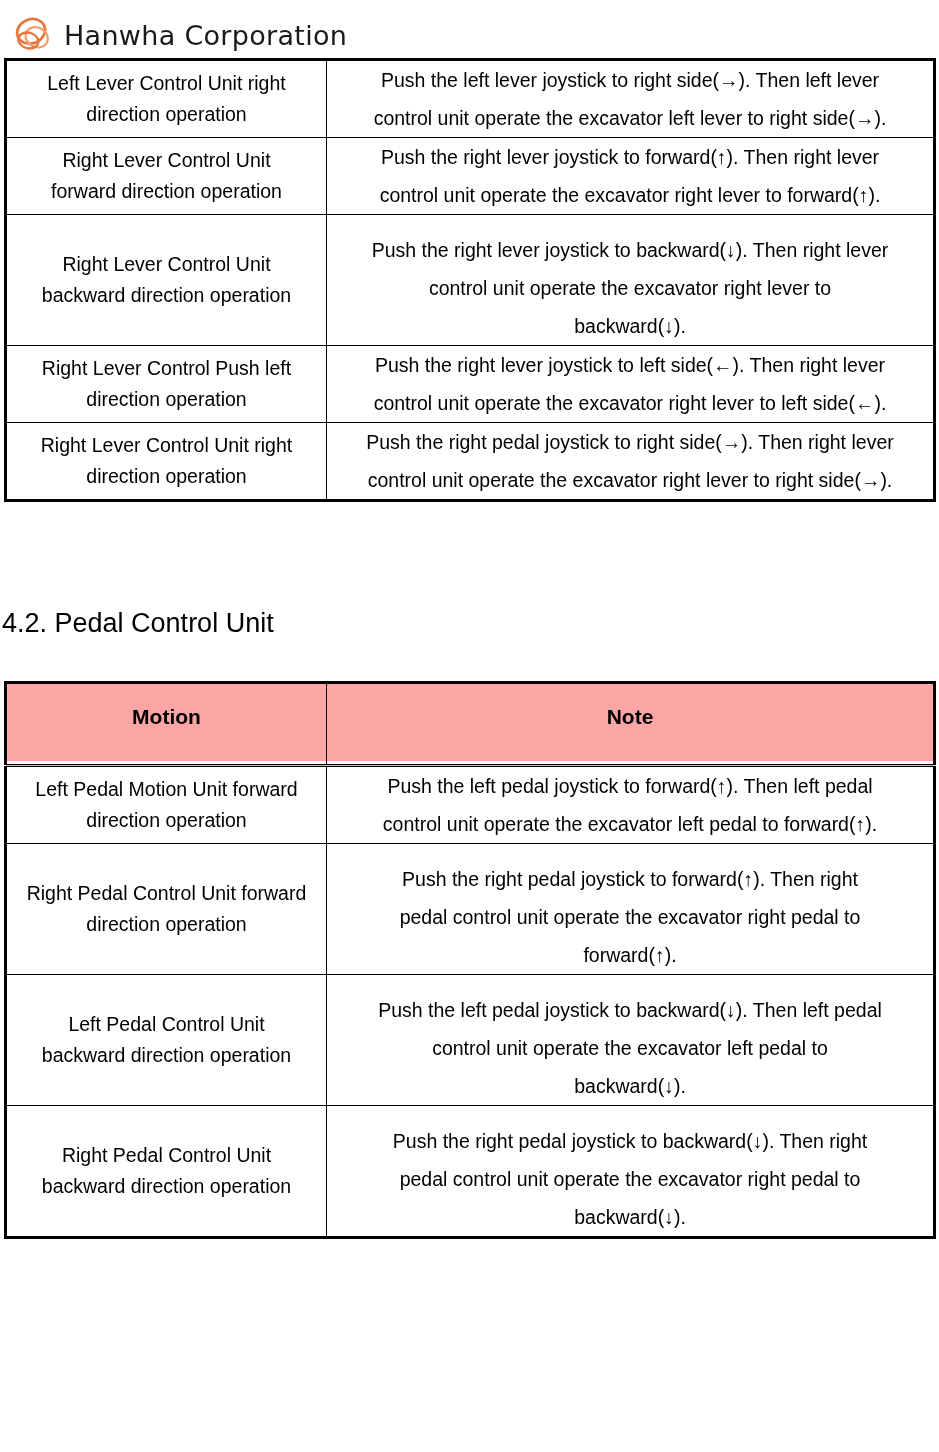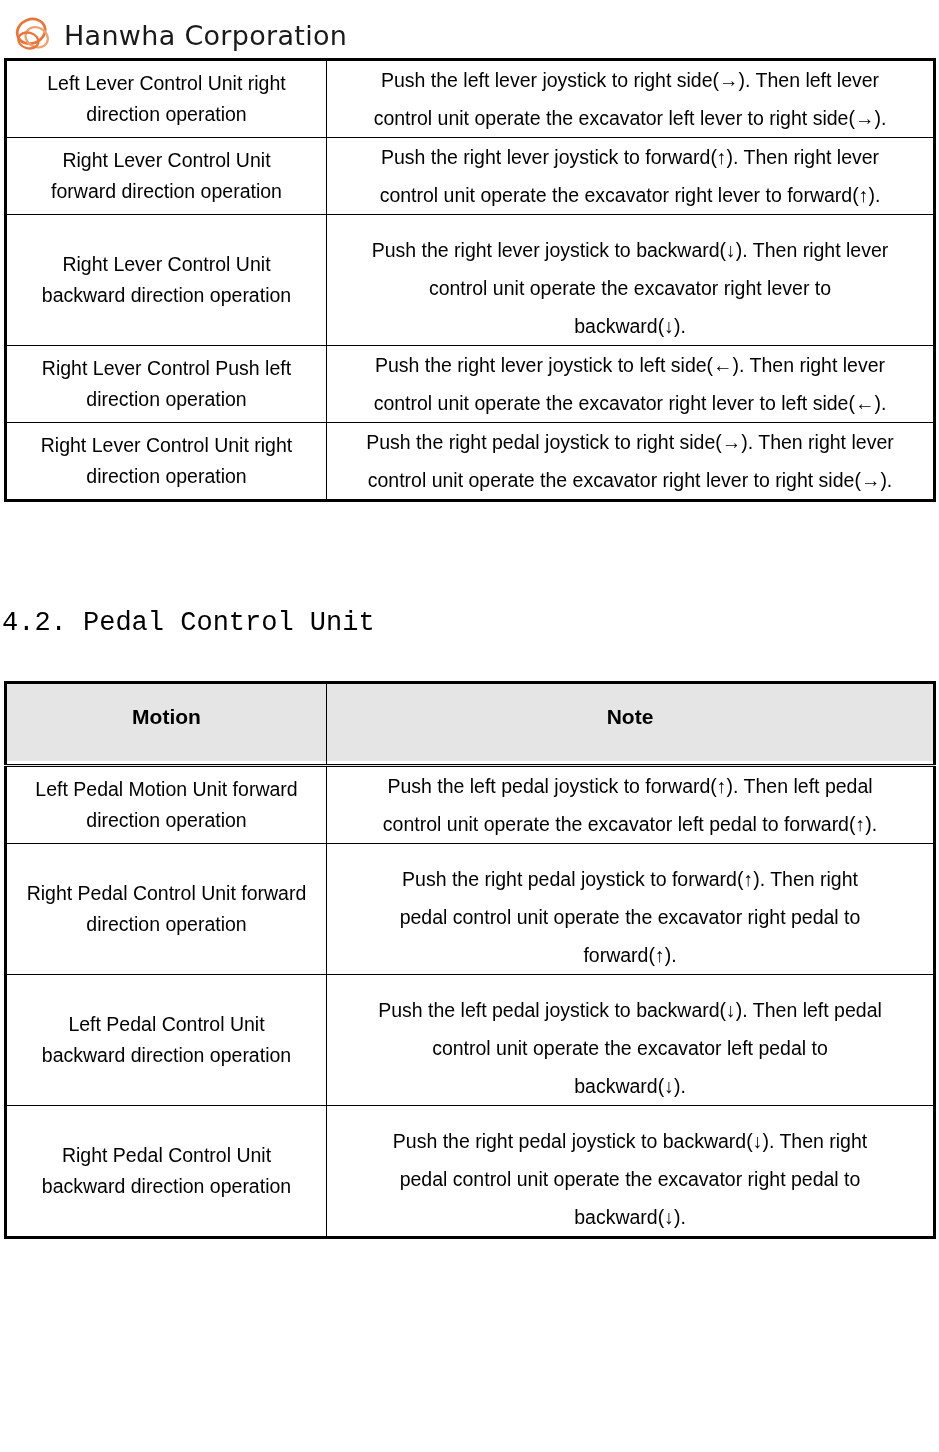--- a/index.html
+++ b/index.html
@@ -84,42 +84,42 @@
     font-size: 19.5px;
     line-height: 38px;
     padding: 6px 12px 6px 14px;
     vertical-align: middle;
   }
   tr.lines-3 .cell-note { vertical-align: top; padding-top: 16px; }
   tr.lines-3 .cell-motion { vertical-align: middle; }
 
   
   .hdr-row th {
-    background: #e5e5e5;
+    background: #fca5a5;
     font-weight: bold;
     font-size: 21px;
     text-align: center;
     height: 66px;
     vertical-align: middle;
     border-bottom: 3px double #000;
     padding-bottom: 14px;
   }
   .hdr-row th.hdr-under {
     box-shadow: inset 0 -5px 0 -2px #fff, inset 0 -7px 0 -5px #000;
   }
 
   
   .section-heading {
     font-size: 27px;
     font-weight: 400;
     margin: 0;
     padding: 0 12px 0 2px;
     line-height: 1;
     color: #000;
-    font-family: Liberation Mono, monospace;
+    font-family: Liberation Sans, sans-serif;
   }
 
   .gap-after-table1 { height: 108px; }
   .gap-after-heading { height: 44px; }
 </style>
 </head>
 <body>
 
 <div class="page-header">
   <div class="logo-wrap">

